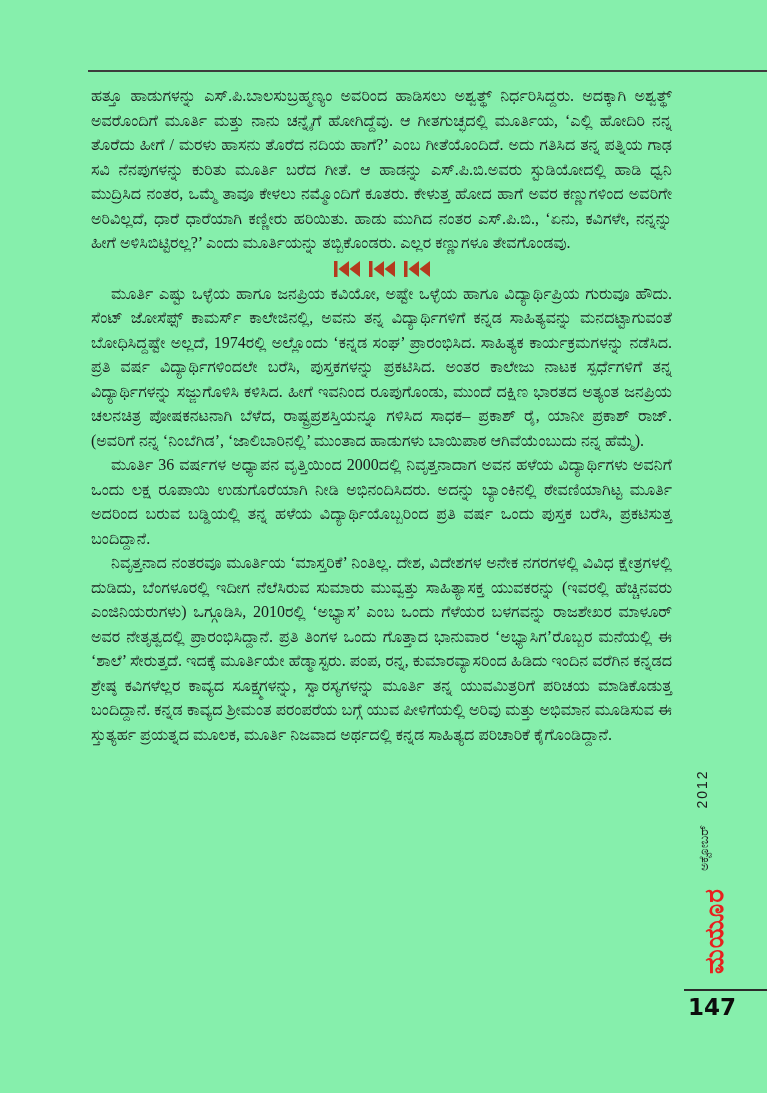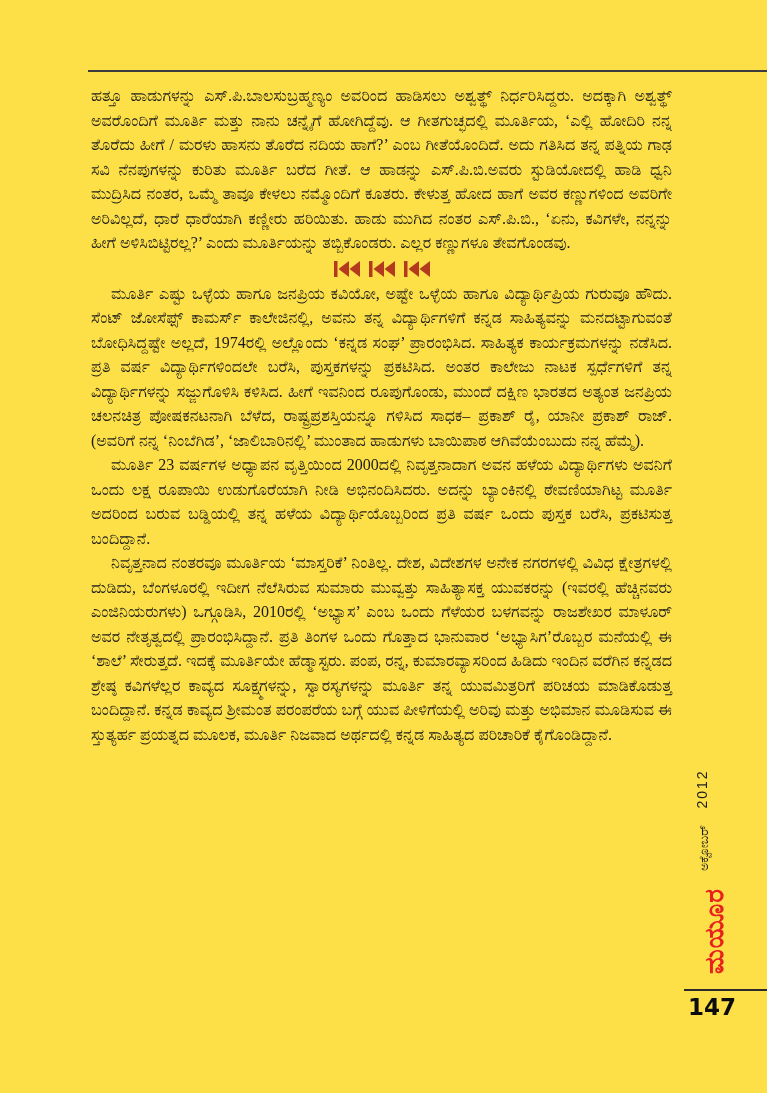--- a/index.html
+++ b/index.html
@@ -4,21 +4,21 @@
 <style>
   html, body {
     margin: 0;
     padding: 0;
     background: #ffffff;
   }
   .page {
     position: relative;
     width: 767px;
     height: 1093px;
-    background: #fde047;
+    background: #86efac;
     overflow: hidden;
     font-family: "Liberation Serif", "DejaVu Sans", serif;
   }
   .top-rule {
     position: absolute;
     left: 88px;
     top: 70px;
     width: 679px;
     height: 2px;
     background: #3c3c3c;
@@ -118,21 +118,21 @@
           <polygon points="26,0 15.5,8 26,16" fill="#b43a1e"></polygon>
         </svg>
         <svg width="26" height="16" viewBox="0 0 26 16">
           <rect x="0" y="0" width="3.5" height="16" fill="#b43a1e"></rect>
           <polygon points="15,0 4.5,8 15,16" fill="#b43a1e"></polygon>
           <polygon points="26,0 15.5,8 26,16" fill="#b43a1e"></polygon>
         </svg>
       </div>
     <div id="para-group-2">
         <p class="indent">ಮೂರ್ತಿ ಎಷ್ಟು ಒಳ್ಳೆಯ ಹಾಗೂ ಜನಪ್ರಿಯ ಕವಿಯೋ, ಅಷ್ಟೇ ಒಳ್ಳೆಯ ಹಾಗೂ ವಿದ್ಯಾರ್ಥಿಪ್ರಿಯ ಗುರುವೂ ಹೌದು. ಸೆಂಟ್ ಜೋಸೆಫ್ಸ್ ಕಾಮರ್ಸ್ ಕಾಲೇಜಿನಲ್ಲಿ, ಅವನು ತನ್ನ ವಿದ್ಯಾರ್ಥಿಗಳಿಗೆ ಕನ್ನಡ ಸಾಹಿತ್ಯವನ್ನು ಮನದಟ್ಟಾಗುವಂತೆ ಬೋಧಿಸಿದ್ದಷ್ಟೇ ಅಲ್ಲದೆ, 1974ರಲ್ಲಿ ಅಲ್ಲೊಂದು ‘ಕನ್ನಡ ಸಂಘ’ ಪ್ರಾರಂಭಿಸಿದ. ಸಾಹಿತ್ಯಕ ಕಾರ್ಯಕ್ರಮಗಳನ್ನು ನಡೆಸಿದ. ಪ್ರತಿ ವರ್ಷ ವಿದ್ಯಾರ್ಥಿಗಳಿಂದಲೇ ಬರೆಸಿ, ಪುಸ್ತಕಗಳನ್ನು ಪ್ರಕಟಿಸಿದ. ಅಂತರ ಕಾಲೇಜು ನಾಟಕ ಸ್ಪರ್ಧೆಗಳಿಗೆ ತನ್ನ ವಿದ್ಯಾರ್ಥಿಗಳನ್ನು ಸಜ್ಜುಗೊಳಿಸಿ ಕಳಿಸಿದ. ಹೀಗೆ ಇವನಿಂದ ರೂಪುಗೊಂಡು, ಮುಂದೆ ದಕ್ಷಿಣ ಭಾರತದ ಅತ್ಯಂತ ಜನಪ್ರಿಯ ಚಲನಚಿತ್ರ ಪೋಷಕನಟನಾಗಿ ಬೆಳೆದ, ರಾಷ್ಟ್ರಪ್ರಶಸ್ತಿಯನ್ನೂ ಗಳಿಸಿದ ಸಾಧಕ– ಪ್ರಕಾಶ್ ರೈ, ಯಾನೀ ಪ್ರಕಾಶ್ ರಾಜ್. (ಅವರಿಗೆ ನನ್ನ ‘ನಿಂಬೆಗಿಡ’, ‘ಜಾಲಿಬಾರಿನಲ್ಲಿ’ ಮುಂತಾದ ಹಾಡುಗಳು ಬಾಯಿಪಾಠ ಆಗಿವೆಯೆಂಬುದು ನನ್ನ ಹೆಮ್ಮೆ).</p>
-        <p class="indent">ಮೂರ್ತಿ 23 ವರ್ಷಗಳ ಅಧ್ಯಾಪನ ವೃತ್ತಿಯಿಂದ 2000ದಲ್ಲಿ ನಿವೃತ್ತನಾದಾಗ ಅವನ ಹಳೆಯ ವಿದ್ಯಾರ್ಥಿಗಳು ಅವನಿಗೆ ಒಂದು ಲಕ್ಷ ರೂಪಾಯಿ ಉಡುಗೊರೆಯಾಗಿ ನೀಡಿ ಅಭಿನಂದಿಸಿದರು. ಅದನ್ನು ಬ್ಯಾಂಕಿನಲ್ಲಿ ಠೇವಣಿಯಾಗಿಟ್ಟ ಮೂರ್ತಿ ಅದರಿಂದ ಬರುವ ಬಡ್ಡಿಯಲ್ಲಿ ತನ್ನ ಹಳೆಯ ವಿದ್ಯಾರ್ಥಿಯೊಬ್ಬರಿಂದ ಪ್ರತಿ ವರ್ಷ ಒಂದು ಪುಸ್ತಕ ಬರೆಸಿ, ಪ್ರಕಟಿಸುತ್ತ ಬಂದಿದ್ದಾನೆ.</p>
+        <p class="indent">ಮೂರ್ತಿ 36 ವರ್ಷಗಳ ಅಧ್ಯಾಪನ ವೃತ್ತಿಯಿಂದ 2000ದಲ್ಲಿ ನಿವೃತ್ತನಾದಾಗ ಅವನ ಹಳೆಯ ವಿದ್ಯಾರ್ಥಿಗಳು ಅವನಿಗೆ ಒಂದು ಲಕ್ಷ ರೂಪಾಯಿ ಉಡುಗೊರೆಯಾಗಿ ನೀಡಿ ಅಭಿನಂದಿಸಿದರು. ಅದನ್ನು ಬ್ಯಾಂಕಿನಲ್ಲಿ ಠೇವಣಿಯಾಗಿಟ್ಟ ಮೂರ್ತಿ ಅದರಿಂದ ಬರುವ ಬಡ್ಡಿಯಲ್ಲಿ ತನ್ನ ಹಳೆಯ ವಿದ್ಯಾರ್ಥಿಯೊಬ್ಬರಿಂದ ಪ್ರತಿ ವರ್ಷ ಒಂದು ಪುಸ್ತಕ ಬರೆಸಿ, ಪ್ರಕಟಿಸುತ್ತ ಬಂದಿದ್ದಾನೆ.</p>
         <p class="indent">ನಿವೃತ್ತನಾದ ನಂತರವೂ ಮೂರ್ತಿಯ ‘ಮಾಸ್ತರಿಕೆ’ ನಿಂತಿಲ್ಲ. ದೇಶ, ವಿದೇಶಗಳ ಅನೇಕ ನಗರಗಳಲ್ಲಿ ವಿವಿಧ ಕ್ಷೇತ್ರಗಳಲ್ಲಿ ದುಡಿದು, ಬೆಂಗಳೂರಲ್ಲಿ ಇದೀಗ ನೆಲೆಸಿರುವ ಸುಮಾರು ಮುವ್ವತ್ತು ಸಾಹಿತ್ಯಾಸಕ್ತ ಯುವಕರನ್ನು (ಇವರಲ್ಲಿ ಹೆಚ್ಚಿನವರು ಎಂಜಿನಿಯರುಗಳು) ಒಗ್ಗೂಡಿಸಿ, 2010ರಲ್ಲಿ ‘ಅಭ್ಯಾಸ’ ಎಂಬ ಒಂದು ಗೆಳೆಯರ ಬಳಗವನ್ನು ರಾಜಶೇಖರ ಮಾಳೂರ್ ಅವರ ನೇತೃತ್ವದಲ್ಲಿ ಪ್ರಾರಂಭಿಸಿದ್ದಾನೆ. ಪ್ರತಿ ತಿಂಗಳ ಒಂದು ಗೊತ್ತಾದ ಭಾನುವಾರ ‘ಅಭ್ಯಾಸಿಗ’ರೊಬ್ಬರ ಮನೆಯಲ್ಲಿ ಈ ‘ಶಾಲೆ’ ಸೇರುತ್ತದೆ. ಇದಕ್ಕೆ ಮೂರ್ತಿಯೇ ಹೆಡ್ಮಾಸ್ಟರು. ಪಂಪ, ರನ್ನ, ಕುಮಾರವ್ಯಾಸರಿಂದ ಹಿಡಿದು ಇಂದಿನ ವರೆಗಿನ ಕನ್ನಡದ ಶ್ರೇಷ್ಠ ಕವಿಗಳೆಲ್ಲರ ಕಾವ್ಯದ ಸೂಕ್ಷ್ಮಗಳನ್ನು, ಸ್ವಾರಸ್ಯಗಳನ್ನು ಮೂರ್ತಿ ತನ್ನ ಯುವಮಿತ್ರರಿಗೆ ಪರಿಚಯ ಮಾಡಿಕೊಡುತ್ತ ಬಂದಿದ್ದಾನೆ. ಕನ್ನಡ ಕಾವ್ಯದ ಶ್ರೀಮಂತ ಪರಂಪರೆಯ ಬಗ್ಗೆ ಯುವ ಪೀಳಿಗೆಯಲ್ಲಿ ಅರಿವು ಮತ್ತು ಅಭಿಮಾನ ಮೂಡಿಸುವ ಈ ಸ್ತುತ್ಯರ್ಹ ಪ್ರಯತ್ನದ ಮೂಲಕ, ಮೂರ್ತಿ ನಿಜವಾದ ಅರ್ಥದಲ್ಲಿ ಕನ್ನಡ ಸಾಹಿತ್ಯದ ಪರಿಚಾರಿಕೆ ಕೈಗೊಂಡಿದ್ದಾನೆ.</p>
       </div>
   </div>
 
   <div class="spine-item spine-year">2012</div>
 
   <div class="spine-item spine-month">ಅಕ್ಟೋಬರ್</div>
 
   <div class="spine-item spine-logo" style="color: rgb(232, 32, 30);">ಮಯೂರ</div>
 

